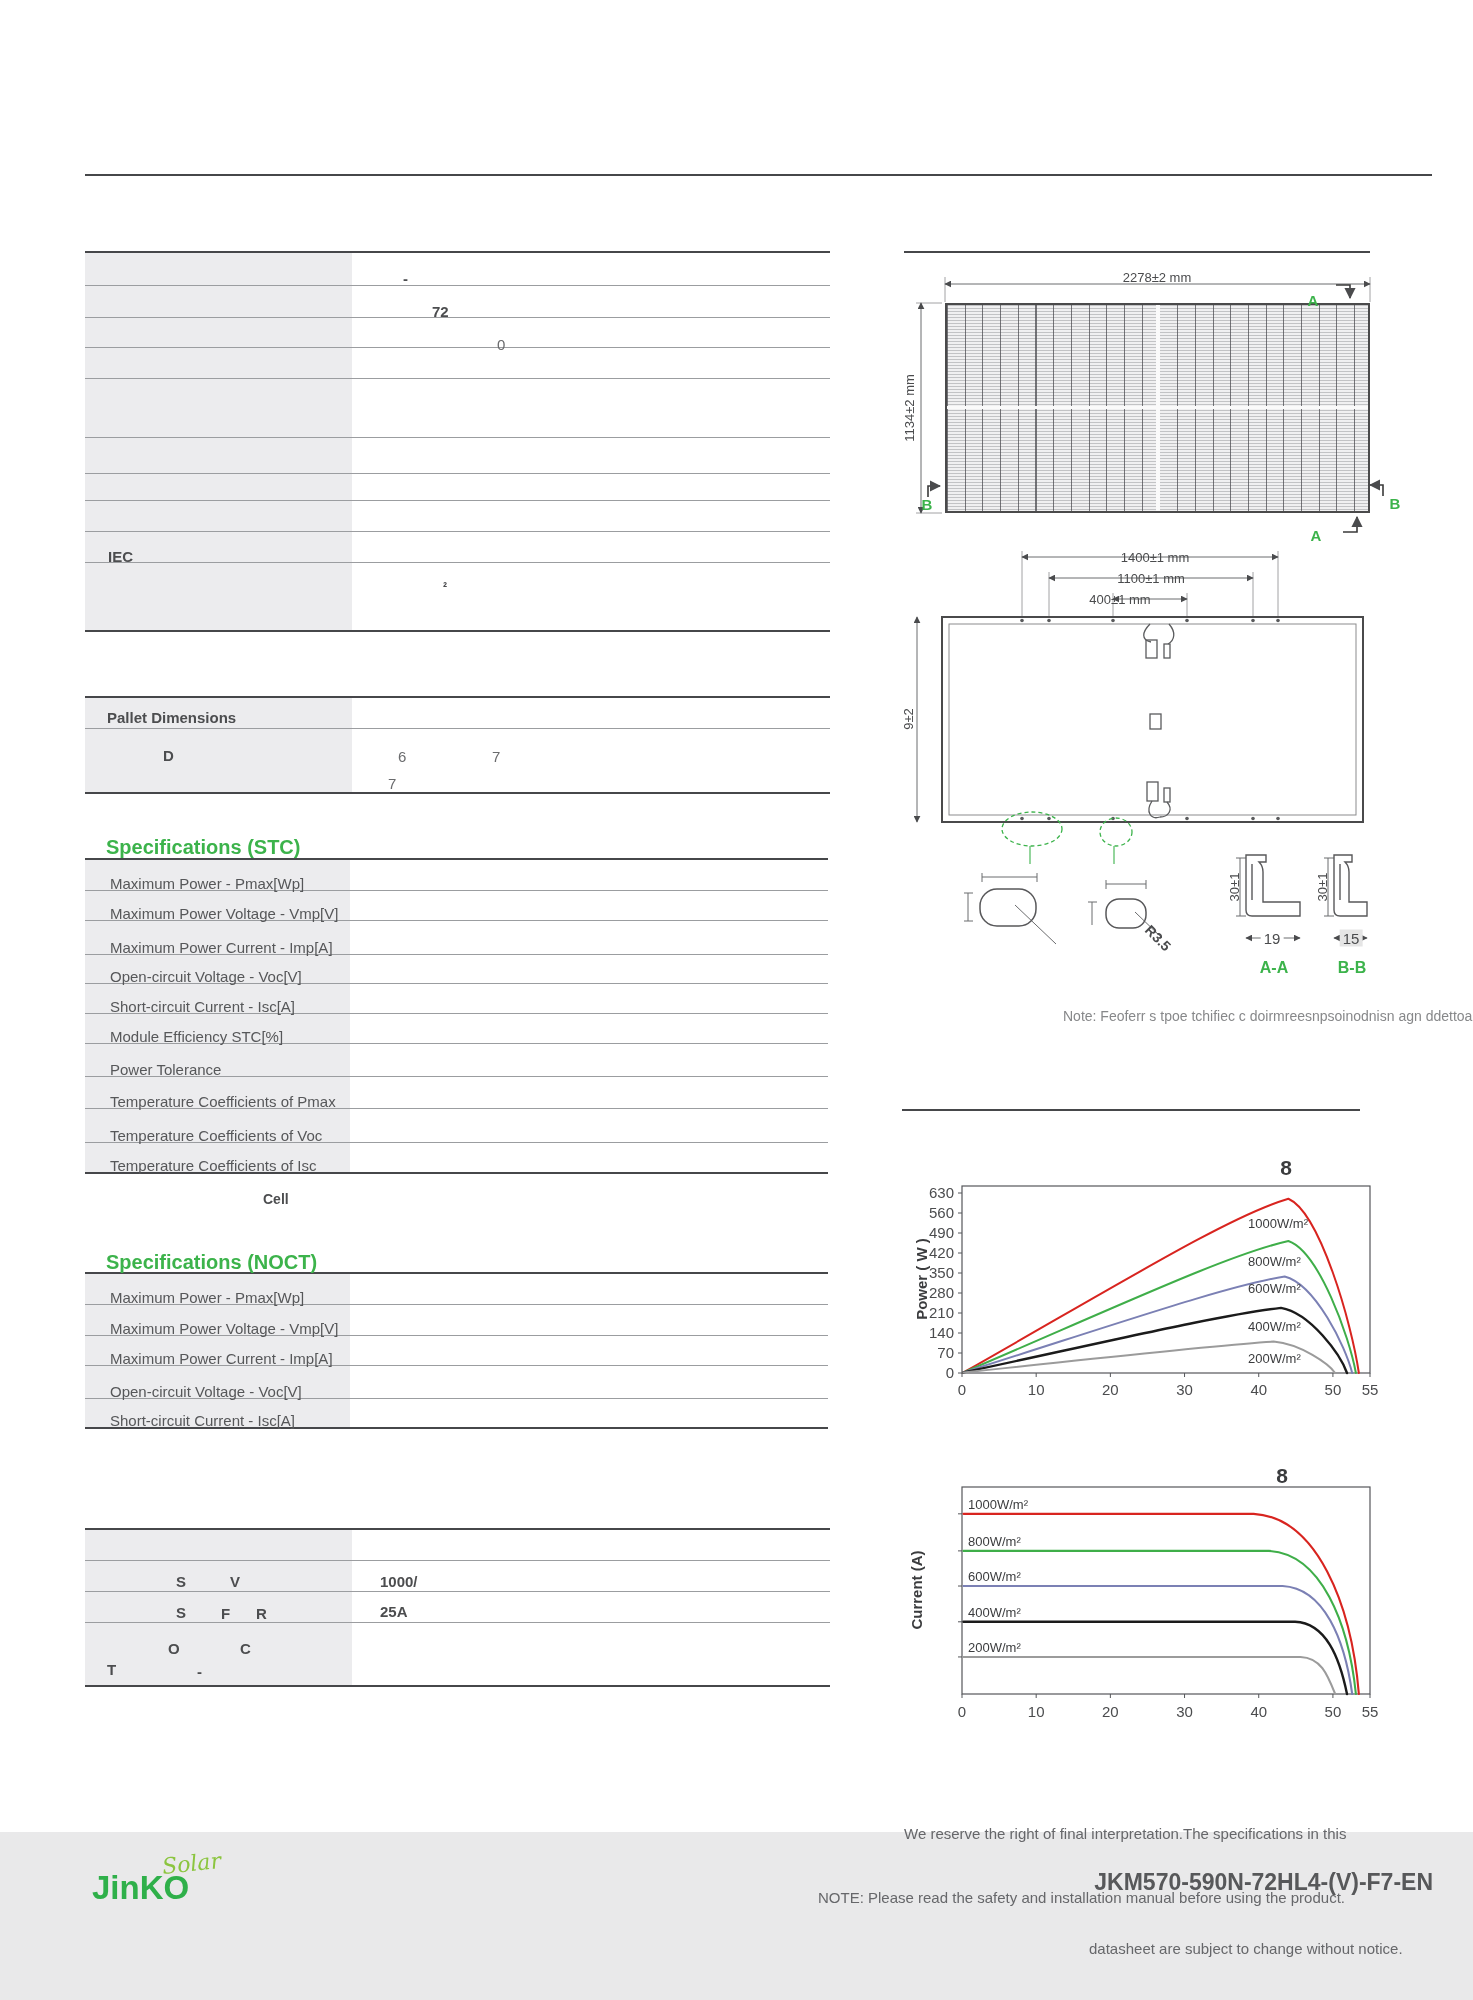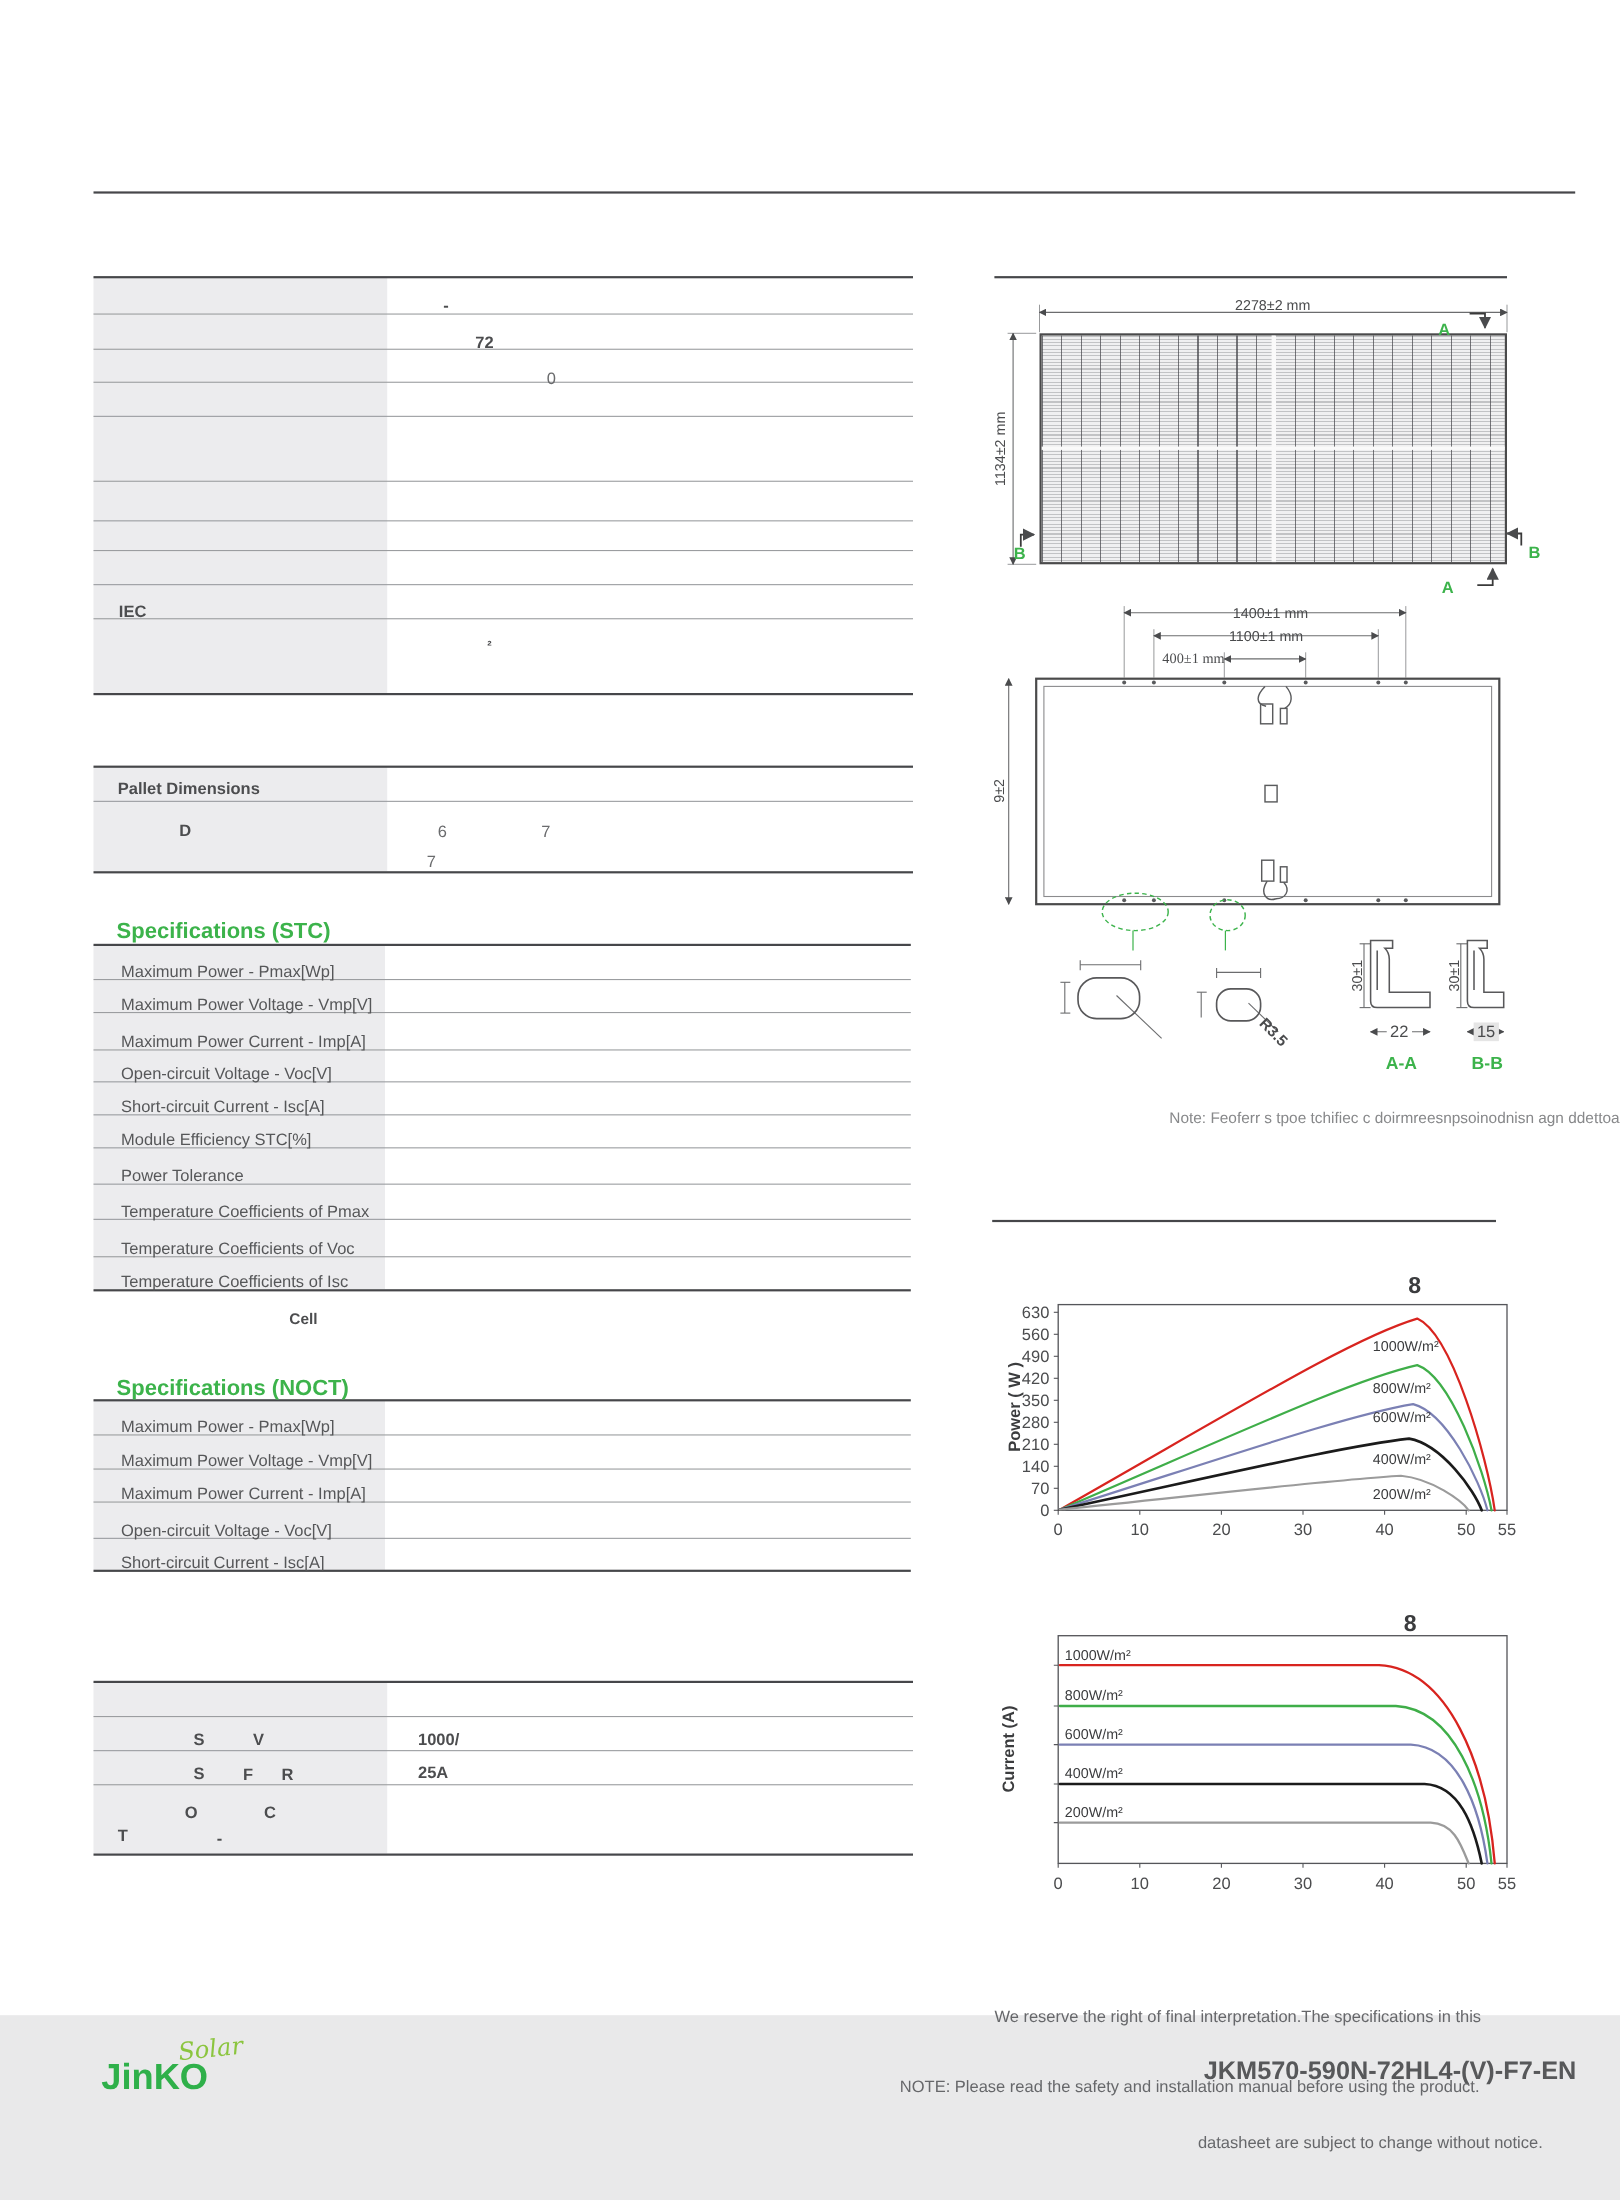--- a/index.html
+++ b/index.html
@@ -247,26 +247,26 @@
   </svg>
 
   <div class="dimlbl" style="left:1157px;top:277px;">2278±2 mm</div>
   <div class="dimlbl rot90" style="left:909px;top:408px;">1134±2 mm</div>
   <div class="greenlbl" style="left:1313px;top:300px;">A</div>
   <div class="greenlbl" style="left:1316px;top:535px;">A</div>
   <div class="greenlbl" style="left:927px;top:504px;">B</div>
   <div class="greenlbl" style="left:1395px;top:503px;">B</div>
   <div class="dimlbl" style="left:1155px;top:557px;">1400±1 mm</div>
   <div class="dimlbl" style="left:1151px;top:578px;">1100±1 mm</div>
-  <div class="dimlbl" style="left:1085px;top:599px;font-family:Liberation Serif, serif;">400±1 mm</div>
+  <div class="dimlbl" style="left:1120px;top:599px;">400±1 mm</div>
   <div class="dimlbl rot90" style="left:908px;top:719px;">9±2</div>
   <div class="dimlbl rot45" style="left:1158px;top:938px;font-weight:bold;font-size:14px;">R3.5</div>
   <div class="dimlbl rot90" style="left:1234px;top:887px;">30±1</div>
   <div class="dimlbl rot90" style="left:1322px;top:887px;">30±1</div>
-  <div class="dimlbl" style="left:1272px;top:938px;font-size:15px;background:#fff;padding:0 3px;">22</div>
+  <div class="dimlbl" style="left:1272px;top:938px;font-size:15px;background:#fff;padding:0 3px;">19</div>
   <div class="dimlbl" style="left:1351px;top:938px;font-size:15px;background:#e5e5e5;padding:0 3px;">15</div>
   <div class="greenlbl" style="left:1274px;top:968px;font-size:16px;">A-A</div>
   <div class="greenlbl" style="left:1352px;top:968px;font-size:16px;">B-B</div>
   <div class="notetxt" style="left:1063px;top:1008px;">Note: Feoferr s tpoe tchifiec c doirmreesnpsoinodnisn agn ddettoalieler</div>
 
   <div class="hl2" style="left:902px;top:1109px;width:458px;height:1.5px;"></div>
 
   <svg id="power-chart" style="left:880px;top:1145px;" width="520" height="268" viewBox="0 0 520 268">
       <rect x="82" y="41" width="408" height="187" fill="none" stroke="#55565a" stroke-width="1.2"></rect>
       <line x1="78" y1="228" x2="82" y2="228" stroke="#55565a" stroke-width="1"></line>

